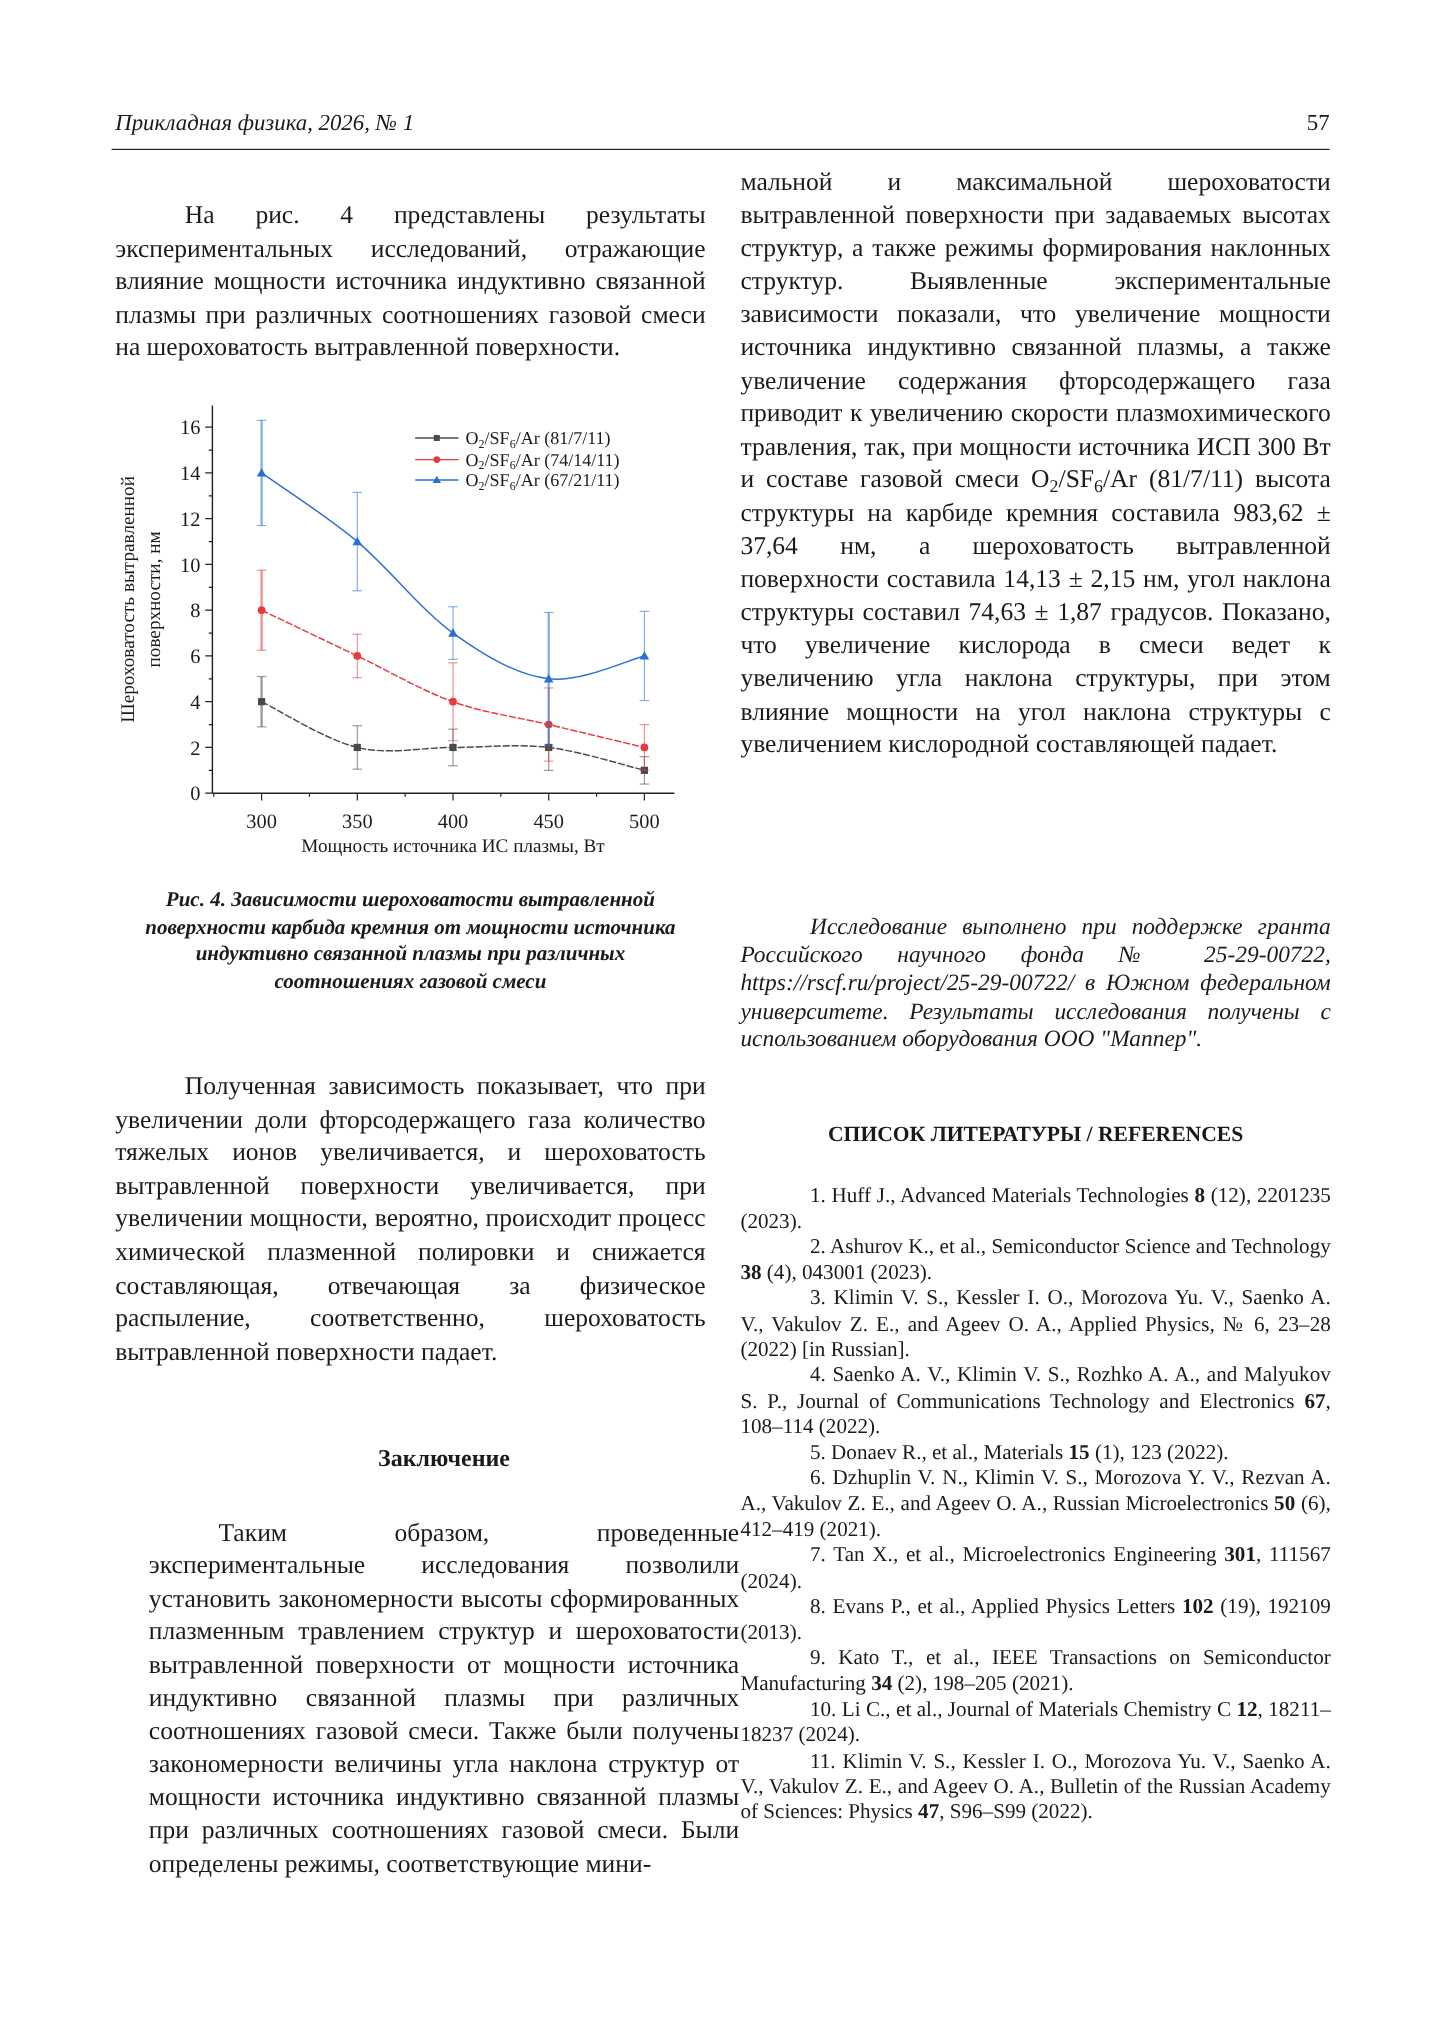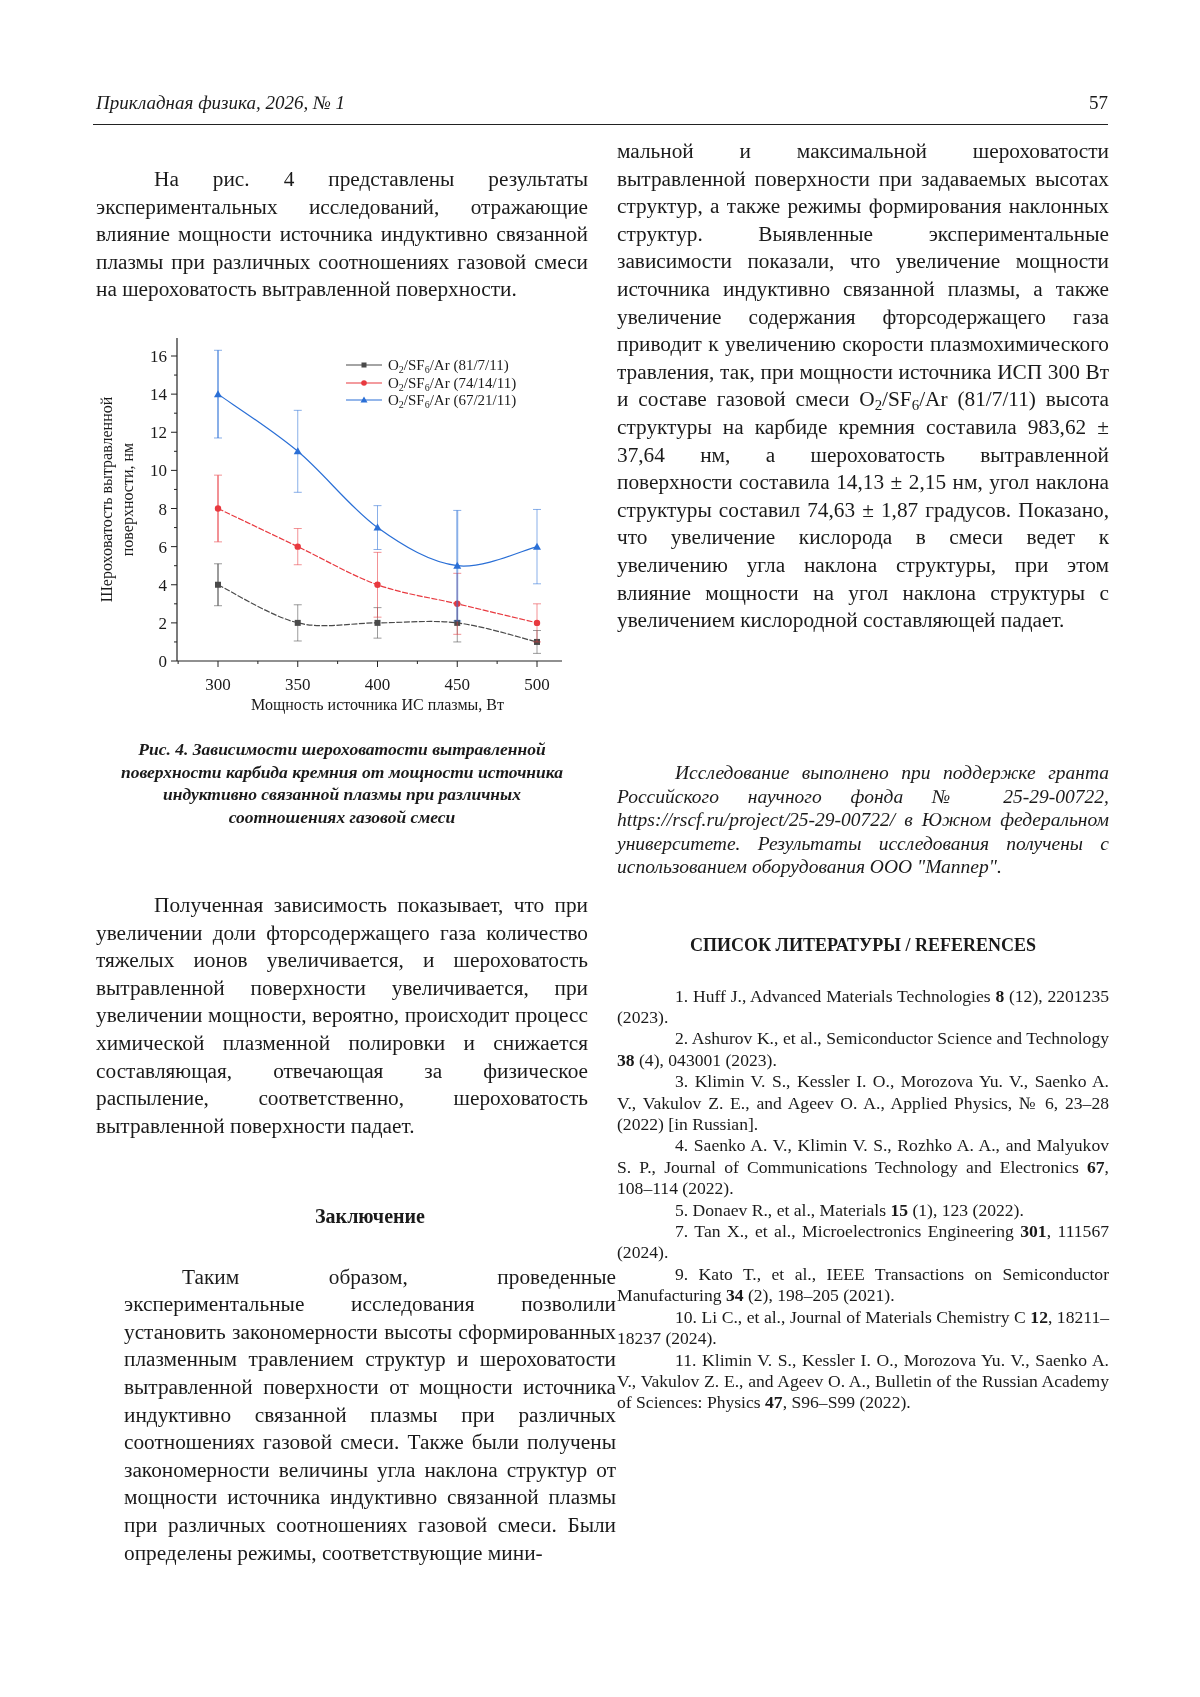--- a/index.html
+++ b/index.html
@@ -188,18 +188,20 @@
 </div>
 
 <div class="col col-right" style="top:932px;">
   <p class="ref-title">СПИСОК ЛИТЕРАТУРЫ / REFERENCES</p>
   <div class="refs" id="refs" style="margin-top:26px;">
       <p><span>1. Huff J., Advanced Materials Technologies </span><b>8</b><span> (12), 2201235 (2023).</span></p>
       <p><span>2. Ashurov K., et al., Semiconductor Science and Technology </span><b>38</b><span> (4), 043001 (2023).</span></p>
       <p><span>3. Klimin V. S., Kessler I. O., Morozova Yu. V., Saenko A. V., Vakulov Z. E., and Ageev O. A., Applied Physics, № 6, 23–28 (2022) [in Russian].</span></p>
       <p><span>4. Saenko A. V., Klimin V. S., Rozhko A. A., and Malyukov S. P., Journal of Communications Technology and Electronics </span><b>67</b><span>, 108–114 (2022).</span></p>
       <p><span>5. Donaev R., et al., Materials </span><b>15</b><span> (1), 123 (2022).</span></p>
+      <p><span>6. Dzhuplin V. N., Klimin V. S., Morozova Y. V., Rezvan A. A., Vakulov Z. E., and Ageev O. A., Russian Microelectronics </span><b>50</b><span> (6), 412–419 (2021).</span></p>
       <p><span>7. Tan X., et al., Microelectronics Engineering </span><b>301</b><span>, 111567 (2024).</span></p>
+      <p><span>8. Evans P., et al., Applied Physics Letters </span><b>102</b><span> (19), 192109 (2013).</span></p>
       <p><span>9. Kato T., et al., IEEE Transactions on Semiconductor Manufacturing </span><b>34</b><span> (2), 198–205 (2021).</span></p>
       <p><span>10. Li C., et al., Journal of Materials Chemistry C </span><b>12</b><span>, 18211–18237 (2024).</span></p>
       <p><span>11. Klimin V. S., Kessler I. O., Morozova Yu. V., Saenko A. V., Vakulov Z. E., and Ageev O. A., Bulletin of the Russian Academy of Sciences: Physics </span><b>47</b><span>, S96–S99 (2022).</span></p>
     </div>
 </div>
 
 </body></html>

